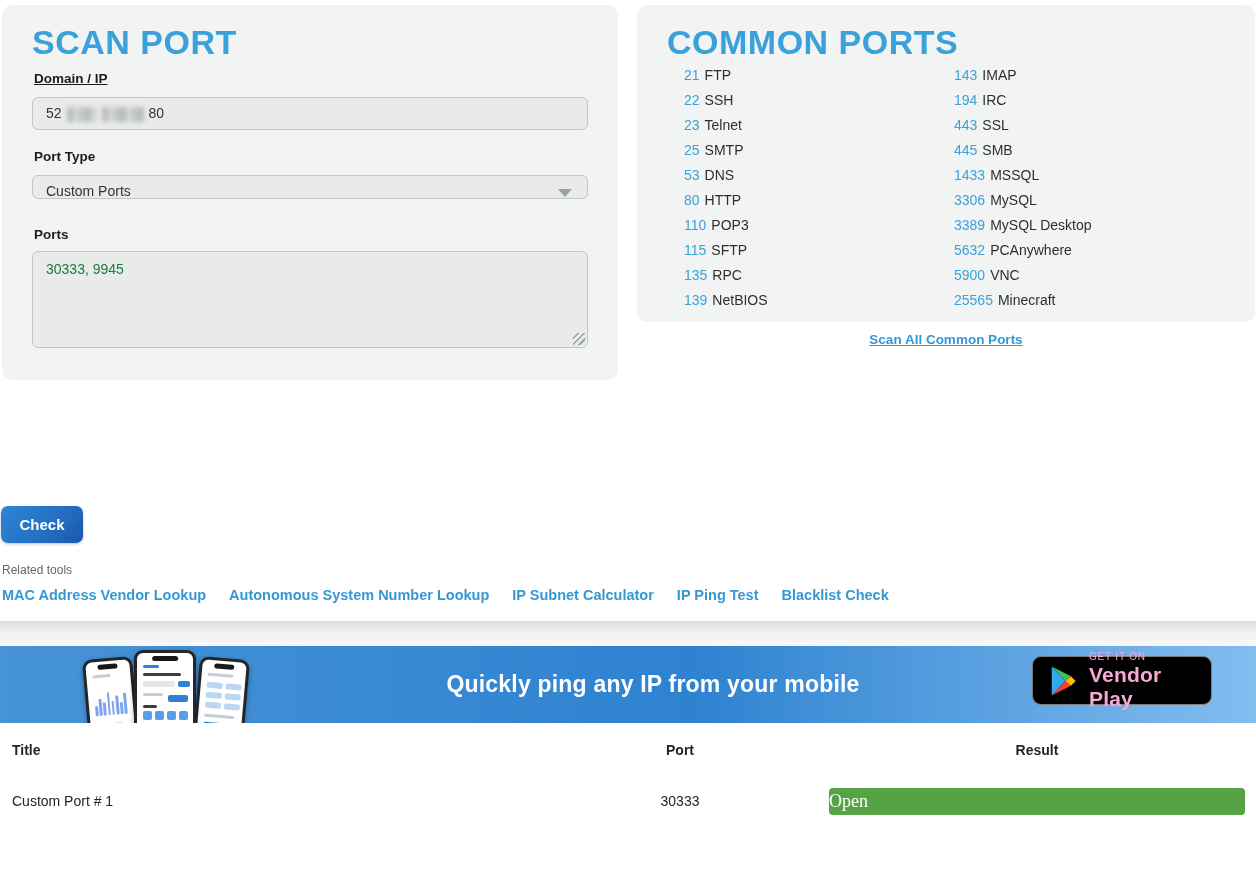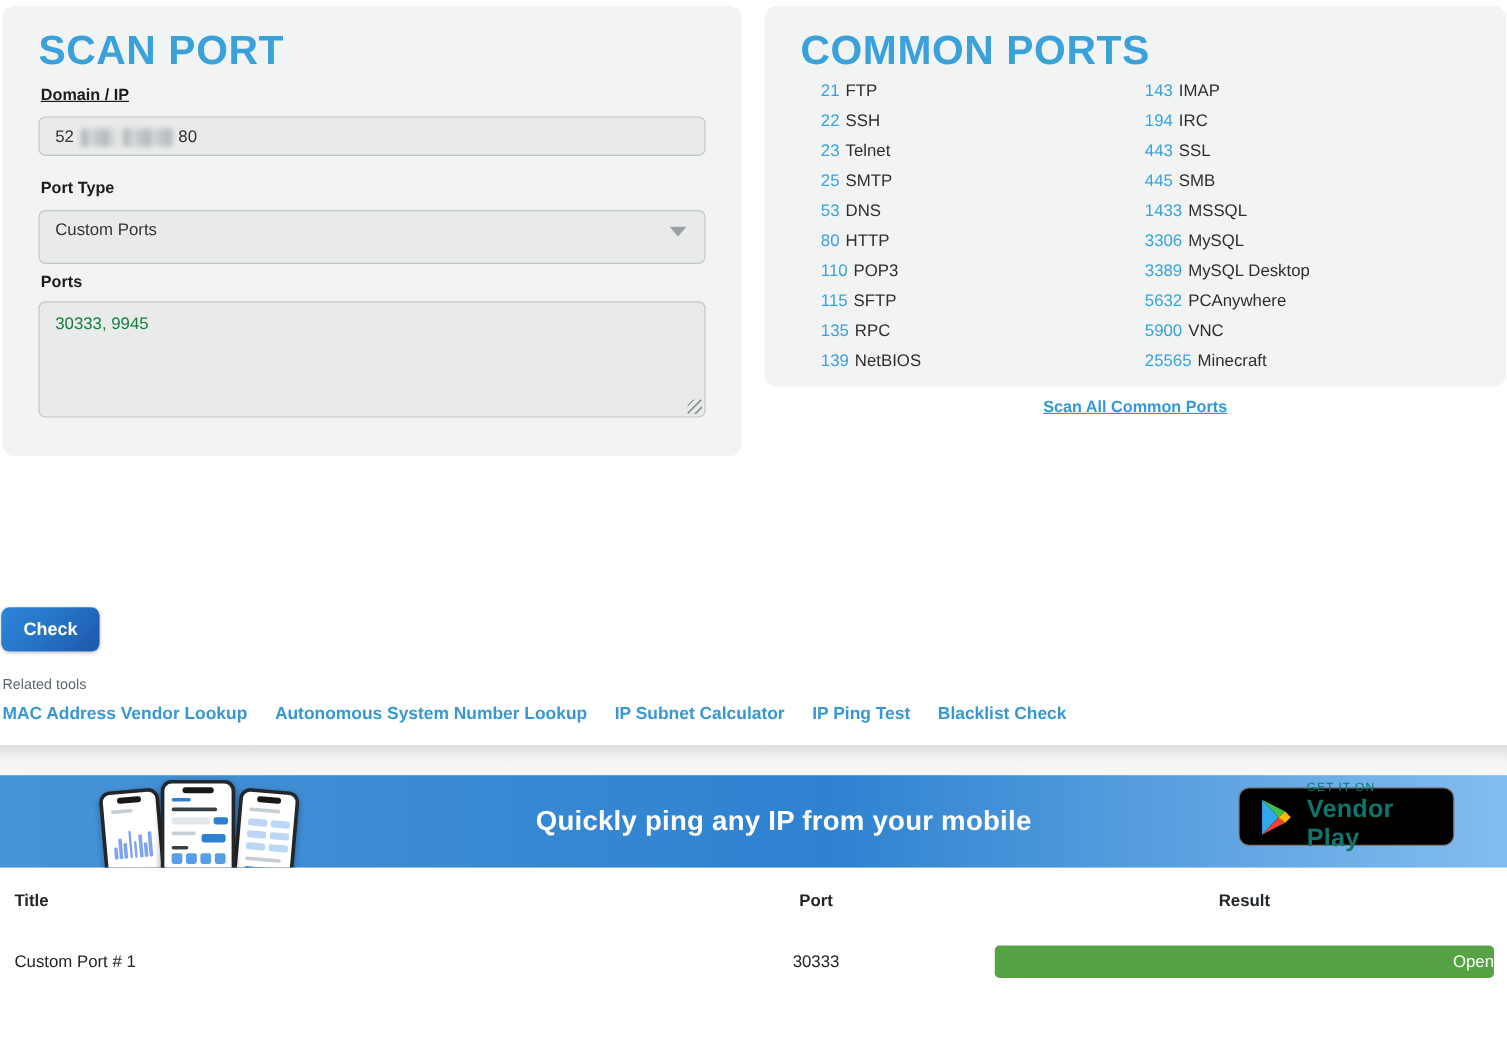--- a/index.html
+++ b/index.html
@@ -21,21 +21,21 @@
 
   .input-box { position:absolute; left:30px; width:556px; background:#e9eaea; border:1px solid #c3c6c7;
                border-radius:6px; font-size:14px; color:#333; }
   .domain-input { top:92px; height:33px; line-height:31px; padding:0 13px; }
   .blur-blob { display:inline-block; vertical-align:middle; height:15px; border-radius:2px; margin-top:-3px;
                background:repeating-linear-gradient(90deg,#b9bcbe 0 6px,#d3d6d8 6px 12px,#c3c6c8 12px 18px);
                filter:blur(2px); }
   .blob-a { width:30px; margin:0 2px 0 5px; }
   .blob-b { width:42px; margin:0 5px 0 3px; }
 
-  .select-box { top:170px; height:45px; line-height:31px; padding:0 13px; cursor:pointer; }
+  .select-box { top:170px; height:24px; line-height:31px; padding:0 13px; cursor:pointer; }
   .caret { position:absolute; right:15px; top:13px; width:0; height:0;
            border-left:7px solid transparent; border-right:7px solid transparent; border-top:8px solid #9aa0a5; }
 
   .textarea-wrap { position:absolute; left:30px; top:246px; width:556px; height:97px; }
   .ports-textarea { width:100%; height:100%; background:#e9eaea; border:1px solid #c3c6c7; border-radius:6px;
                     font-family:"Liberation Sans",sans-serif; font-size:14px; color:#15803d; padding:9px 13px;
                     resize:none; outline:none; }
   .resize-handle { position:absolute; right:3px; bottom:3px; width:12px; height:12px; cursor:nwse-resize;
                    background:repeating-linear-gradient(135deg, transparent 0 3px, #9aa2a6 3px 4.5px); }
 
@@ -81,39 +81,39 @@
   .mini-grid i { width:9px; height:9px; border-radius:2px; background:#3b8ce4; opacity:.85; }
   .mini-btn { position:absolute; right:5px; top:42px; width:20px; height:7px; border-radius:2px; background:#2f7fd3; }
   .mini-pill { position:absolute; height:6px; border-radius:2px; background:#bcd7f5; }
 
   .banner-title { position:absolute; left:50px; right:0; top:0; height:77px; line-height:77px; text-align:center;
                   color:#fff; font-size:23px; font-weight:bold; letter-spacing:0.2px; }
 
   .gp-badge { position:absolute; left:1032px; top:10px; width:180px; height:49px; background:#000;
               border:1px solid #7c7c7c; border-radius:9px; display:flex; align-items:center; cursor:pointer; }
   .gp-triangle { margin-left:15px; width:30px; height:32px; flex:0 0 auto; }
-  .gp-text { margin-left:11px; color:#0f766e; }
+  .gp-text { margin-left:11px; color:#f9a8d4; }
   .gp-small { font-size:10px; letter-spacing:0.8px; line-height:12px; }
   .gp-large { font-size:21px; font-weight:600; line-height:24px; letter-spacing:0.2px; }
 
   
   .results { position:absolute; left:0; top:723px; width:1256px; }
   table.res { width:100%; border-collapse:collapse; table-layout:fixed; font-size:14px; color:#212529; }
   table.res th { font-weight:bold; }
   .col-title { width:620px; }
   .col-port  { width:120px; }
   .col-result{ width:516px; }
   tr.hdr { height:54px; }
   tr.row { height:48px; }
   tr.row + tr.row td { border-top:1px solid #e4e4e4; }
   td.c-title, th.c-title { padding-left:12px; text-align:left; }
   td.c-port,  th.c-port  { text-align:center; }
   td.c-result, th.c-result { padding-left:89px; padding-right:11px; text-align:center; }
-  .badge { display:block; width:100%; height:27px; line-height:27px; text-align:right; color:#fff;
-           font-size:14px; border-radius:4px; }
+  .badge { display:block; width:100%; height:27px; line-height:27px; text-align:left; color:#fff;
+           font-size:18px; border-radius:4px;font-family:Liberation Serif, serif; }
   .badge-open { background:#55a344; }
   .badge-timeout { background:#fdb40d; }
 </style>
 </head>
 <body>
 
 <div class="page">
 
   <div class="panel panel-left">
     <div class="panel-title">SCAN PORT</div>

